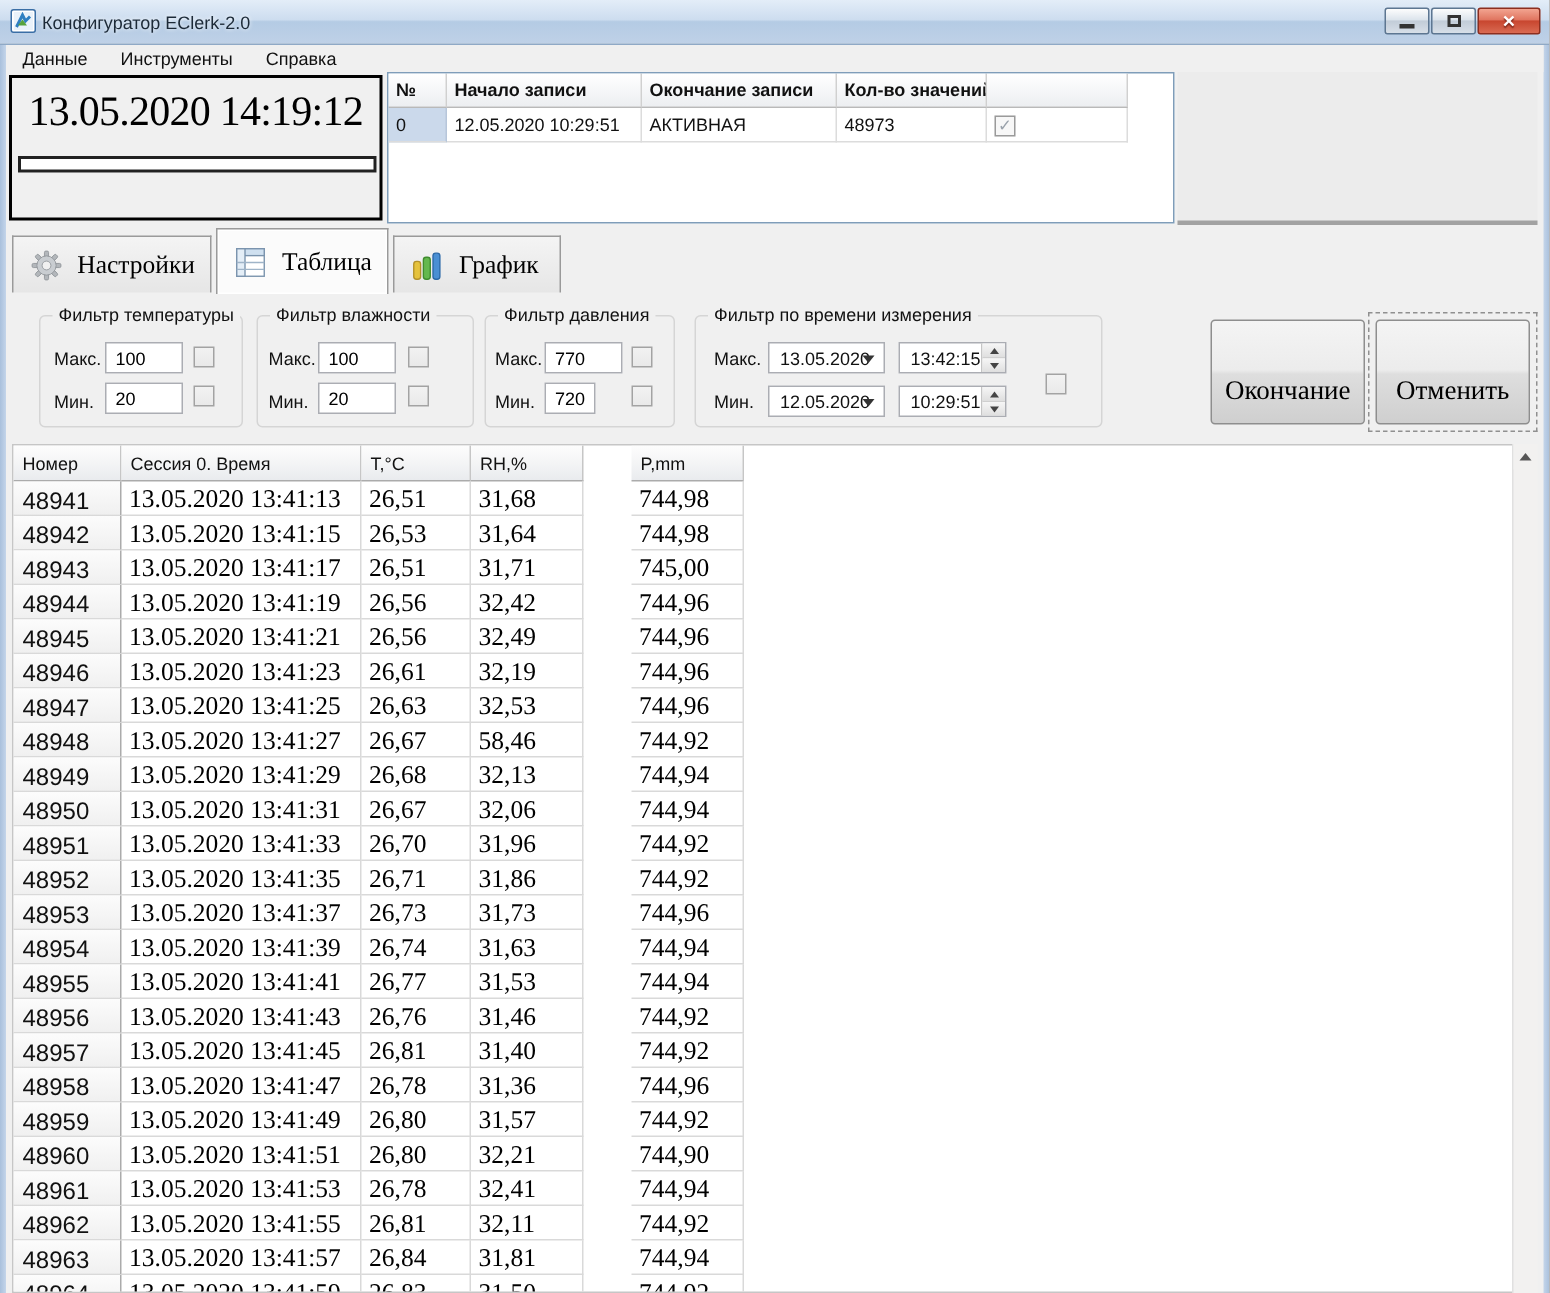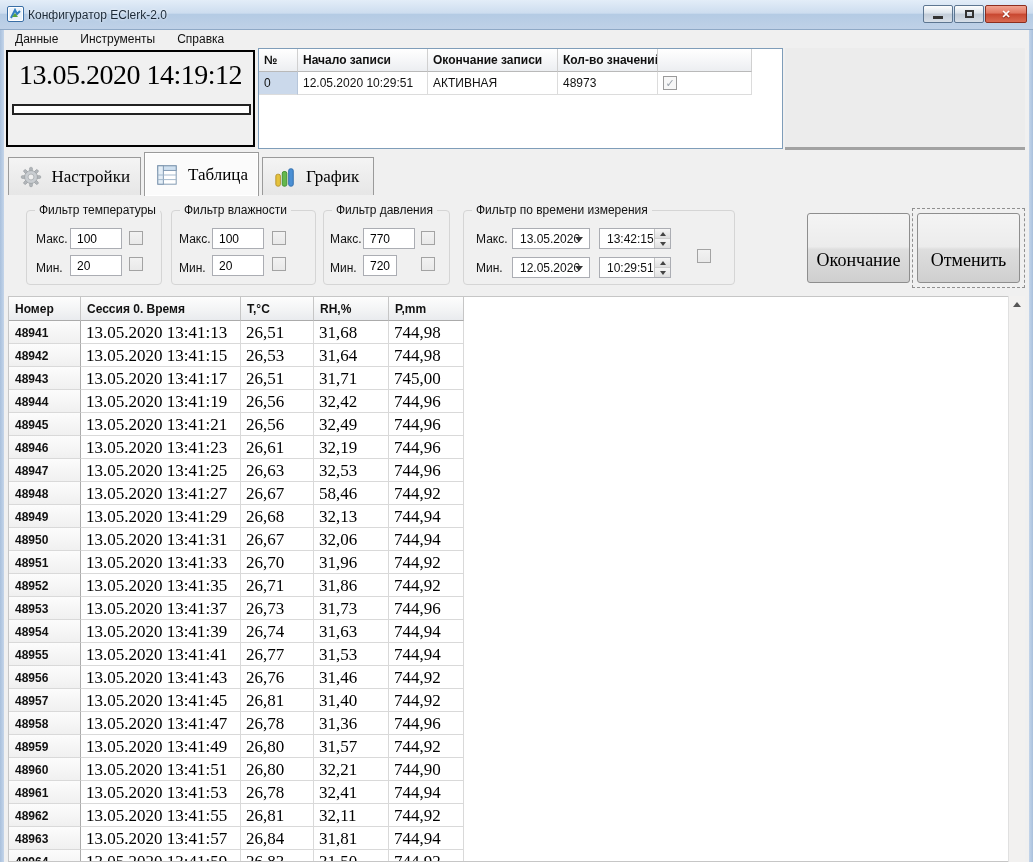--- a/index.html
+++ b/index.html
@@ -87,26 +87,26 @@
     background:linear-gradient(180deg,#f4f4f4,#ececec 48%,#dedede 52%,#cfcfcf);
     font-family:"Liberation Serif",serif; font-size:18px; color:#000; text-align:center; padding-top:25px; }
   .focus-ring { position:absolute; border:1px dashed #909090; }
   
   .dtable { position:absolute; left:8px; top:296px; width:1000px; height:566px; background:#fff;
     border:1px solid #c6c6c6; border-right:none; overflow:hidden; }
   .trow { display:flex; height:23px; }
   .trow.head { height:24px; }
   .cell { box-sizing:border-box; overflow:hidden; white-space:nowrap;
     border-right:1px solid #d9d9d9; border-bottom:1px solid #d9d9d9; }
-  .trow.head .cell { font-weight:bold; font-size:12px; padding:5px 0 0 6px;
+  .trow.head .cell { font-weight:normal; font-size:12px; padding:5px 0 0 6px;
     background:linear-gradient(180deg,#fdfdfd,#f3f4f5 55%,#e9ebee); border-right:1px solid #c6c6c6; border-bottom:1px solid #ababab; }
-  .cell.numcol { font-weight:bold; font-size:12px; padding:5px 0 12px 6px;
+  .cell.numcol { font-weight:normal; font-size:16px; padding:5px 0 12px 6px;
     background:linear-gradient(180deg,#fcfcfc,#f0f0f0); border-right:1px solid #ababab; }
   .cell.body { font-family:"Liberation Serif",serif; font-size:17px; padding:2px 0 0 5px; color:#000; }
-  .c-num { width:72px; } .c-time { width:160px; } .c-t { width:73px; } .c-rh { width:75px; } .c-p { width:75px; }
+  .c-num { width:72px; } .c-time { width:160px; } .c-t { width:73px; } .c-rh { width:75px; } .c-p { width:75px;margin-left:32px; }
   
   .vscroll { position:absolute; right:8px; top:296px; width:17px; bottom:0; background:#f2f1f0; border-left:1px solid #e0e0e0; }
   .vs-up { height:17px; background:#f2f1f0; display:flex; align-items:center; justify-content:center; }
   .vs-up .tri-up { border-left-width:4px; border-right-width:4px; border-bottom-width:5px; border-bottom-color:#565656; }
 </style>
 </head>
 <body>
 
 <div class="window">
 

